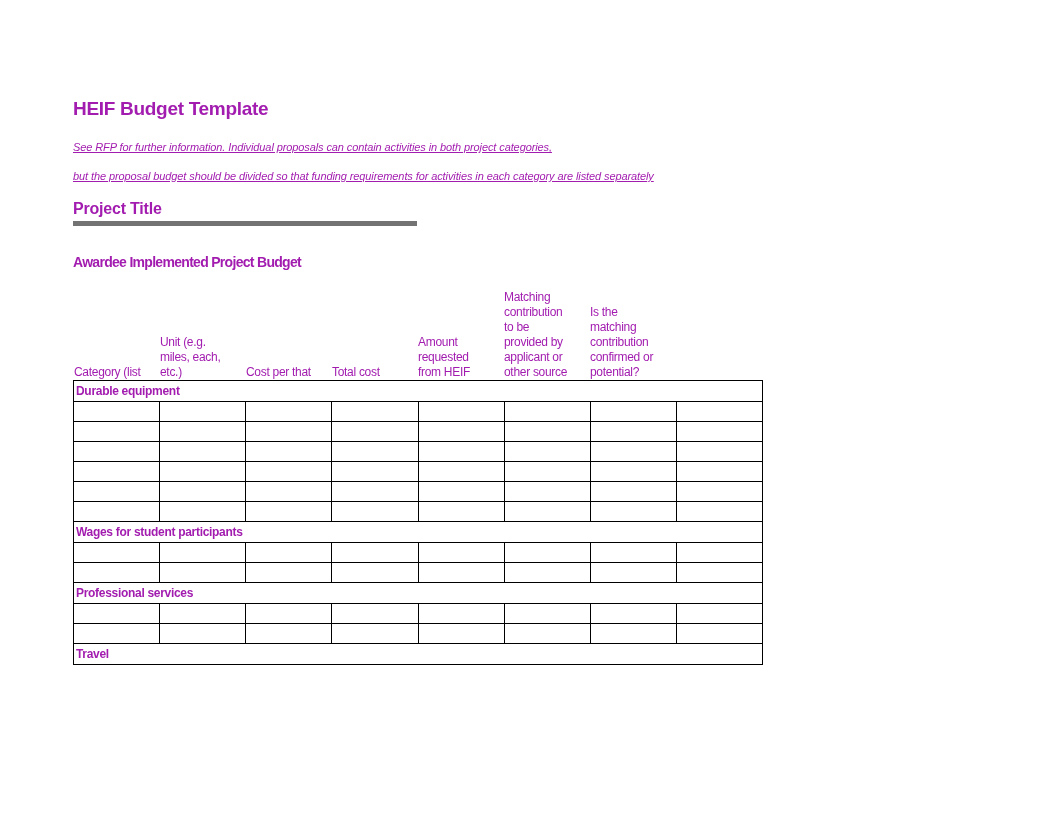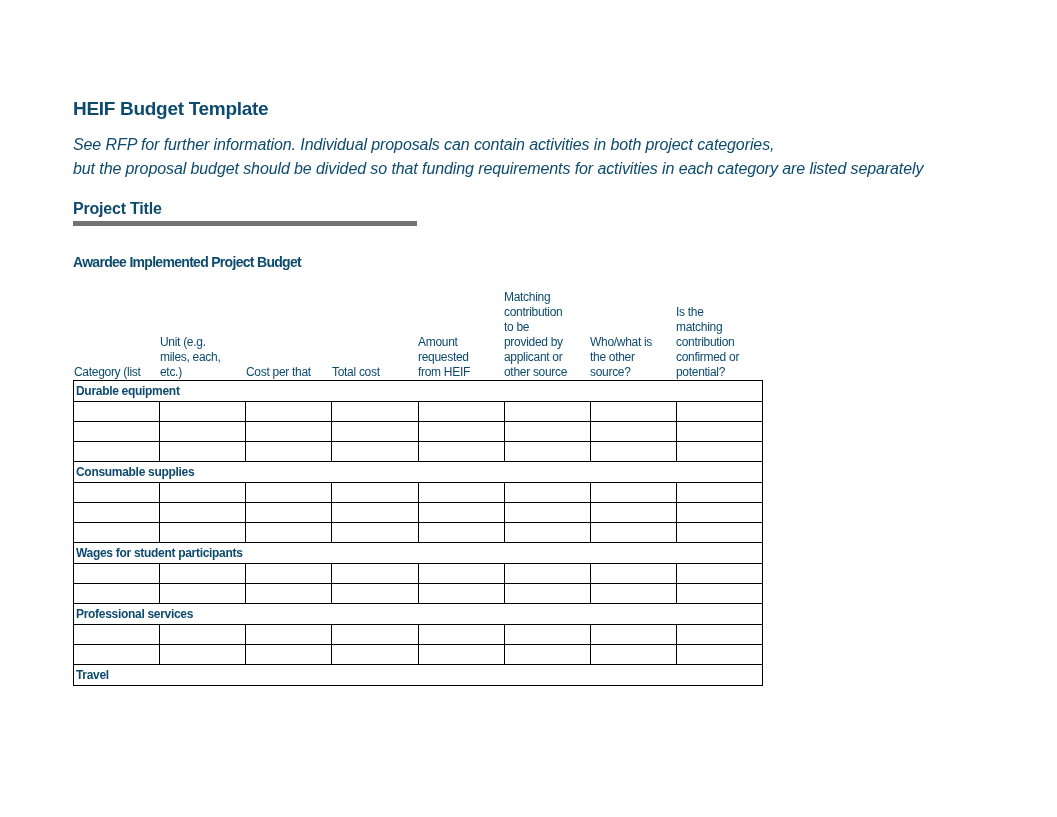--- a/index.html
+++ b/index.html
@@ -1,32 +1,32 @@
 <!DOCTYPE html>
 <html><head>
 <meta charset="utf-8">
 <style>
   html,body{margin:0;padding:0;background:#ffffff;}
   .page{
     position:relative;
     width:1057px;height:817px;
     background:#ffffff;
-    color:#0c4a6e;
+    color:#a21caf;
     font-family:"Liberation Sans", sans-serif;
     overflow:hidden;
   }
   .doc-title{
     position:absolute;left:73px;top:98px;
     font-size:19px;font-weight:bold;letter-spacing:-0.3px;
     white-space:nowrap;
   }
   .intro{
     position:absolute;left:73px;top:133px;
-    font-size:16px;font-style:italic;line-height:24px;
-    white-space:pre-line;letter-spacing:-0.1px;
+    font-size:11px;font-style:italic;line-height:29px;
+    white-space:pre-line;letter-spacing:-0.1px;text-decoration:underline;
   }
   .project-title-row{
     position:absolute;left:73px;top:200px;
     width:344px;height:21px;
     border-bottom:5px solid #737373;
   }
   .project-title-row .label{
     font-size:16px;font-weight:bold;letter-spacing:-0.2px;
   }
   .awardee-heading{
@@ -91,23 +91,20 @@
     <div class="hcell">Total cost</div>
     <div class="hcell">Amount
 requested
 from HEIF</div>
     <div class="hcell">Matching
 contribution
 to be
 provided by
 applicant or
 other source</div>
-    <div class="hcell">Who/what is
-the other
-source?</div>
     <div class="hcell">Is the
 matching
 contribution
 confirmed or
 potential?</div>
   </div>
 
   <table class="budget">
     <colgroup>
       <col>
@@ -147,23 +144,20 @@
         <td></td>
           <td></td>
           <td></td>
           <td></td>
           <td></td>
           <td></td>
           <td></td>
           <td></td>
       </tr>
 
-      <tr class="srow">
-        <td colspan="8">Consumable supplies</td>
-      </tr>
       <tr class="erow">
         <td></td>
           <td></td>
           <td></td>
           <td></td>
           <td></td>
           <td></td>
           <td></td>
           <td></td>
       </tr>

